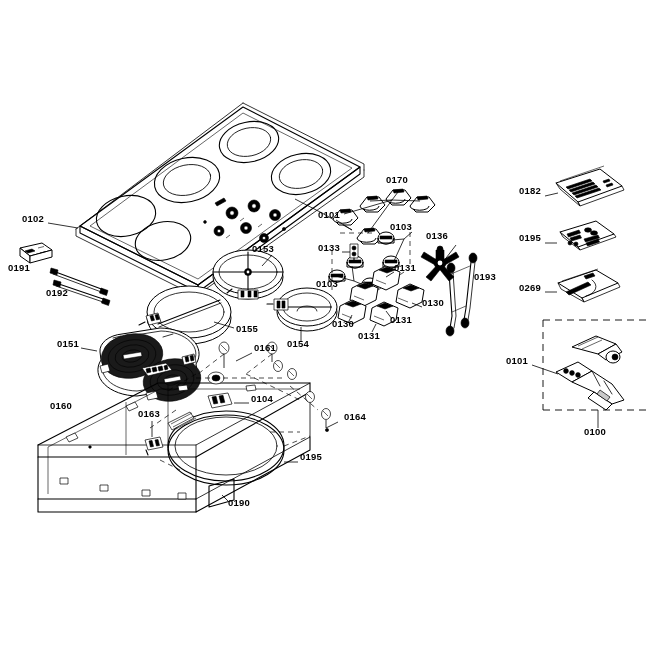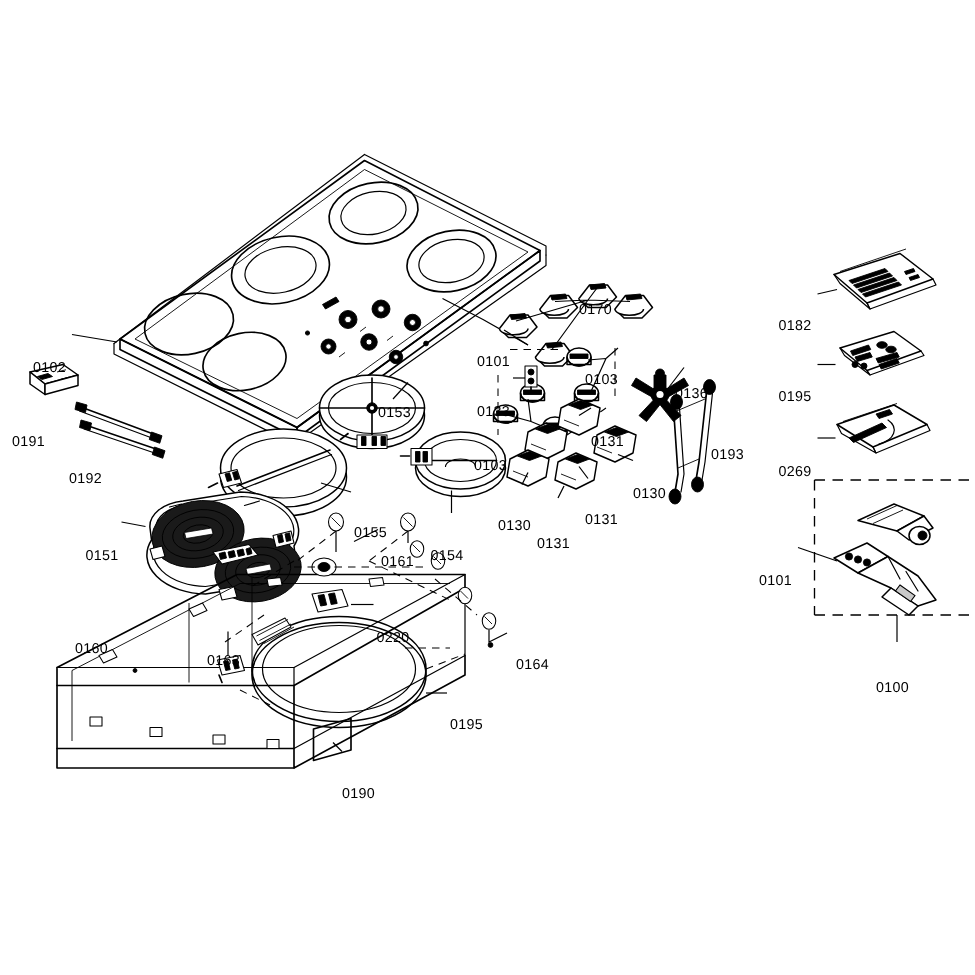--- a/index.html
+++ b/index.html
@@ -18,27 +18,26 @@
   #art {
     position: absolute;
     left: 0; top: 0;
     width: 650px;
     height: 650px;
   }
   .lbl {
     position: absolute;
     font-family: "Liberation Sans", sans-serif;
     font-size: 9.5px;
-    font-weight: 400;
+    font-weight: 700;
     color: #000000;
     letter-spacing: 0.2px;
     white-space: nowrap;
     line-height: 1;
     user-select: none;
-    margin-top: 27px;
   }
 </style>
 </head>
 <body>
 
 <div id="diagram-root">
 
   <svg id="art" viewBox="0 0 650 650" xmlns="http://www.w3.org/2000/svg">
     <defs>
       <style>
@@ -484,35 +483,35 @@
   <span class="lbl" style="left:22px;  top:214px;">0102</span>
   <span class="lbl" style="left:8px;   top:263px;">0191</span>
   <span class="lbl" style="left:46px;  top:288px;">0192</span>
   <span class="lbl" style="left:57px;  top:339px;">0151</span>
   <span class="lbl" style="left:50px;  top:401px;text-align:center;">0160</span>
   <span class="lbl" style="left:138px; top:409px;">0163</span>
   <span class="lbl" style="left:252px; top:244px;">0153</span>
   <span class="lbl" style="left:236px; top:324px;">0155</span>
   <span class="lbl" style="left:287px; top:339px;">0154</span>
   <span class="lbl" style="left:254px; top:343px;text-align:right;">0161</span>
-  <span class="lbl" style="left:251px; top:394px;">0220</span>
+  <span class="lbl" style="left:251px; top:394px;">0104</span>
   <span class="lbl" style="left:344px; top:412px;text-align:center;">0164</span>
   <span class="lbl" style="left:300px; top:452px;">0195</span>
   <span class="lbl" style="left:228px; top:498px;text-align:center;">0190</span>
   <span class="lbl" style="left:386px; top:175px;">0170</span>
   <span class="lbl" style="left:318px; top:210px;">0101</span>
   <span class="lbl" style="left:318px; top:243px;">0133</span>
   <span class="lbl" style="left:390px; top:222px;">0103</span>
   <span class="lbl" style="left:316px; top:279px;">0103</span>
   <span class="lbl" style="left:394px; top:263px;">0131</span>
   <span class="lbl" style="left:422px; top:298px;">0130</span>
   <span class="lbl" style="left:332px; top:319px;">0130</span>
   <span class="lbl" style="left:390px; top:315px;">0131</span>
   <span class="lbl" style="left:358px; top:331px;">0131</span>
-  <span class="lbl" style="left:450px; top:231px;">0136</span>
+  <span class="lbl" style="left:426px; top:231px;">0136</span>
   <span class="lbl" style="left:474px; top:272px;">0193</span>
   <span class="lbl" style="left:519px; top:186px;">0182</span>
   <span class="lbl" style="left:519px; top:233px;">0195</span>
   <span class="lbl" style="left:519px; top:283px;">0269</span>
   <span class="lbl" style="left:506px; top:356px;">0101</span>
   <span class="lbl" style="left:584px; top:427px;">0100</span>
 
 </div>
 
 </body></html>

